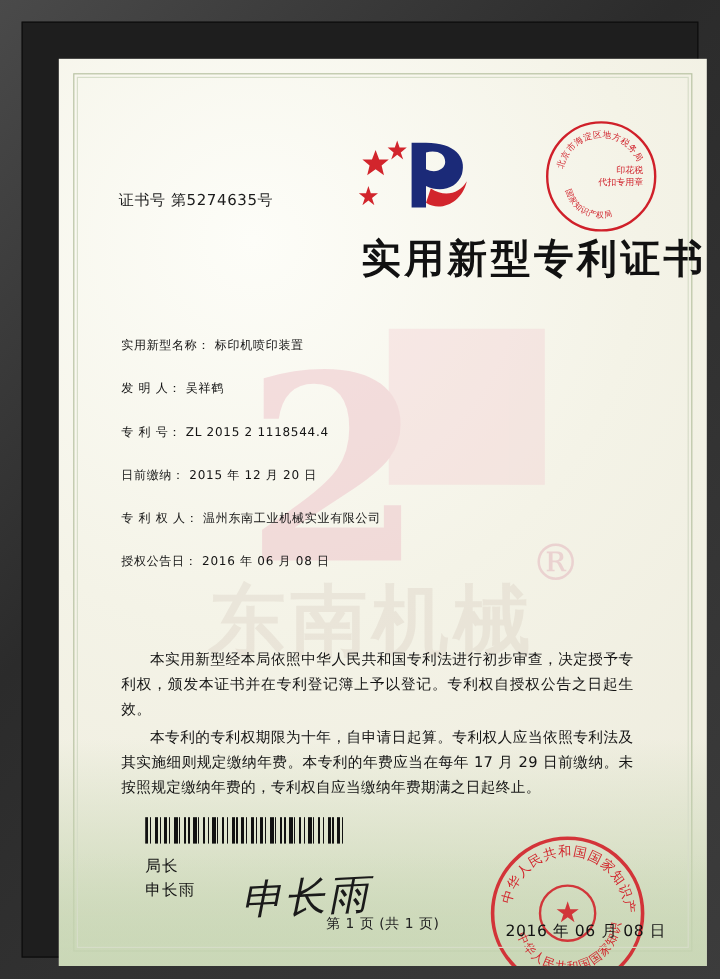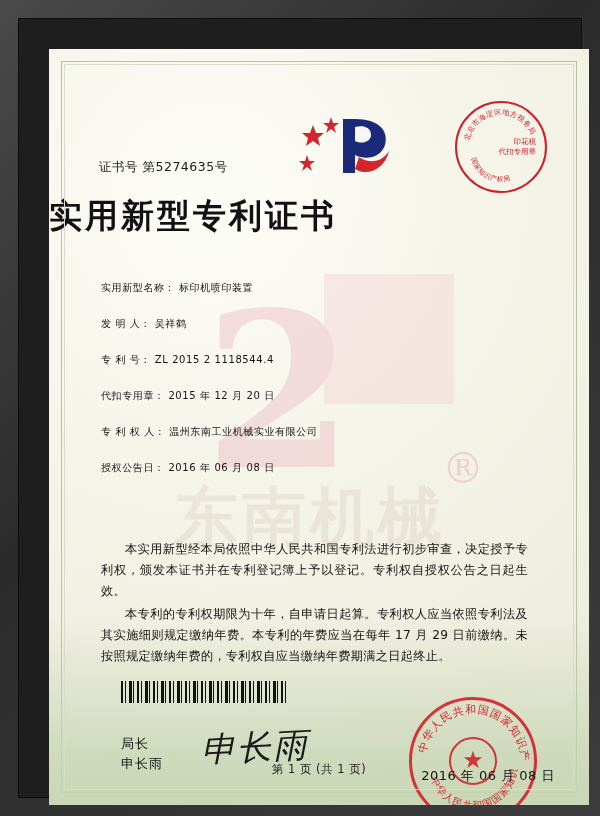--- a/index.html
+++ b/index.html
@@ -127,21 +127,21 @@
 
   .emblem {
     position: absolute;
     left: 248px; top: 62px;
     width: 96px; height: 70px;
   }
 
   .title {
     position: absolute;
     left: 0; right: 0; top: 145px;
-    text-align: left;
+    text-align: right;
     font-size: 33px;
     font-weight: bold;
     letter-spacing: 3px;
     color: #111;
     font-family: "DejaVu Sans", "Liberation Sans", sans-serif;
   }
 
   
   .stamp-top {
     position: absolute;
@@ -213,26 +213,25 @@
       repeating-linear-gradient(90deg,
         #111 0px, #111 2px, transparent 2px, transparent 4px,
         #111 4px, #111 5px, transparent 5px, transparent 8px,
         #111 8px, #111 11px, transparent 11px, transparent 12px,
         #111 12px, #111 13px, transparent 13px, transparent 16px);
   }
 
   
   .sig-label {
     position: absolute;
-    left: 72px; top: 686px;
+    left: 72px; top: 664px;
     font-size: 13px;
     line-height: 20px;
     color: #141414;
     letter-spacing: 1px;
-    font-family: Liberation Mono, monospace;
   }
   .sig-hand {
     position: absolute;
     left: 152px; top: 676px;
     font-size: 34px;
     color: #1a1a1a;
     font-family: "DejaVu Serif", "Liberation Serif", serif;
     font-style: italic;
     letter-spacing: 2px;
     transform: rotate(-3deg);
@@ -350,21 +349,21 @@
         </div>
         <div class="field-row">
           <span class="field-label">发 明 人：</span>
           <span class="field-value">吴祥鹤</span>
         </div>
         <div class="field-row">
           <span class="field-label">专 利 号：</span>
           <span class="field-value">ZL 2015 2 1118544.4</span>
         </div>
         <div class="field-row">
-          <span class="field-label">代扣专用章：</span>
+          <span class="field-label">日前缴纳：</span>
           <span class="field-value">2015 年 12 月 20 日</span>
         </div>
         <div class="field-row">
           <span class="field-label">专 利 权 人：</span>
           <span class="field-value">温州东南工业机械实业有限公司</span>
         </div>
         <div class="field-row">
           <span class="field-label">授权公告日：</span>
           <span class="field-value">2016 年 06 月 08 日</span>
         </div>

